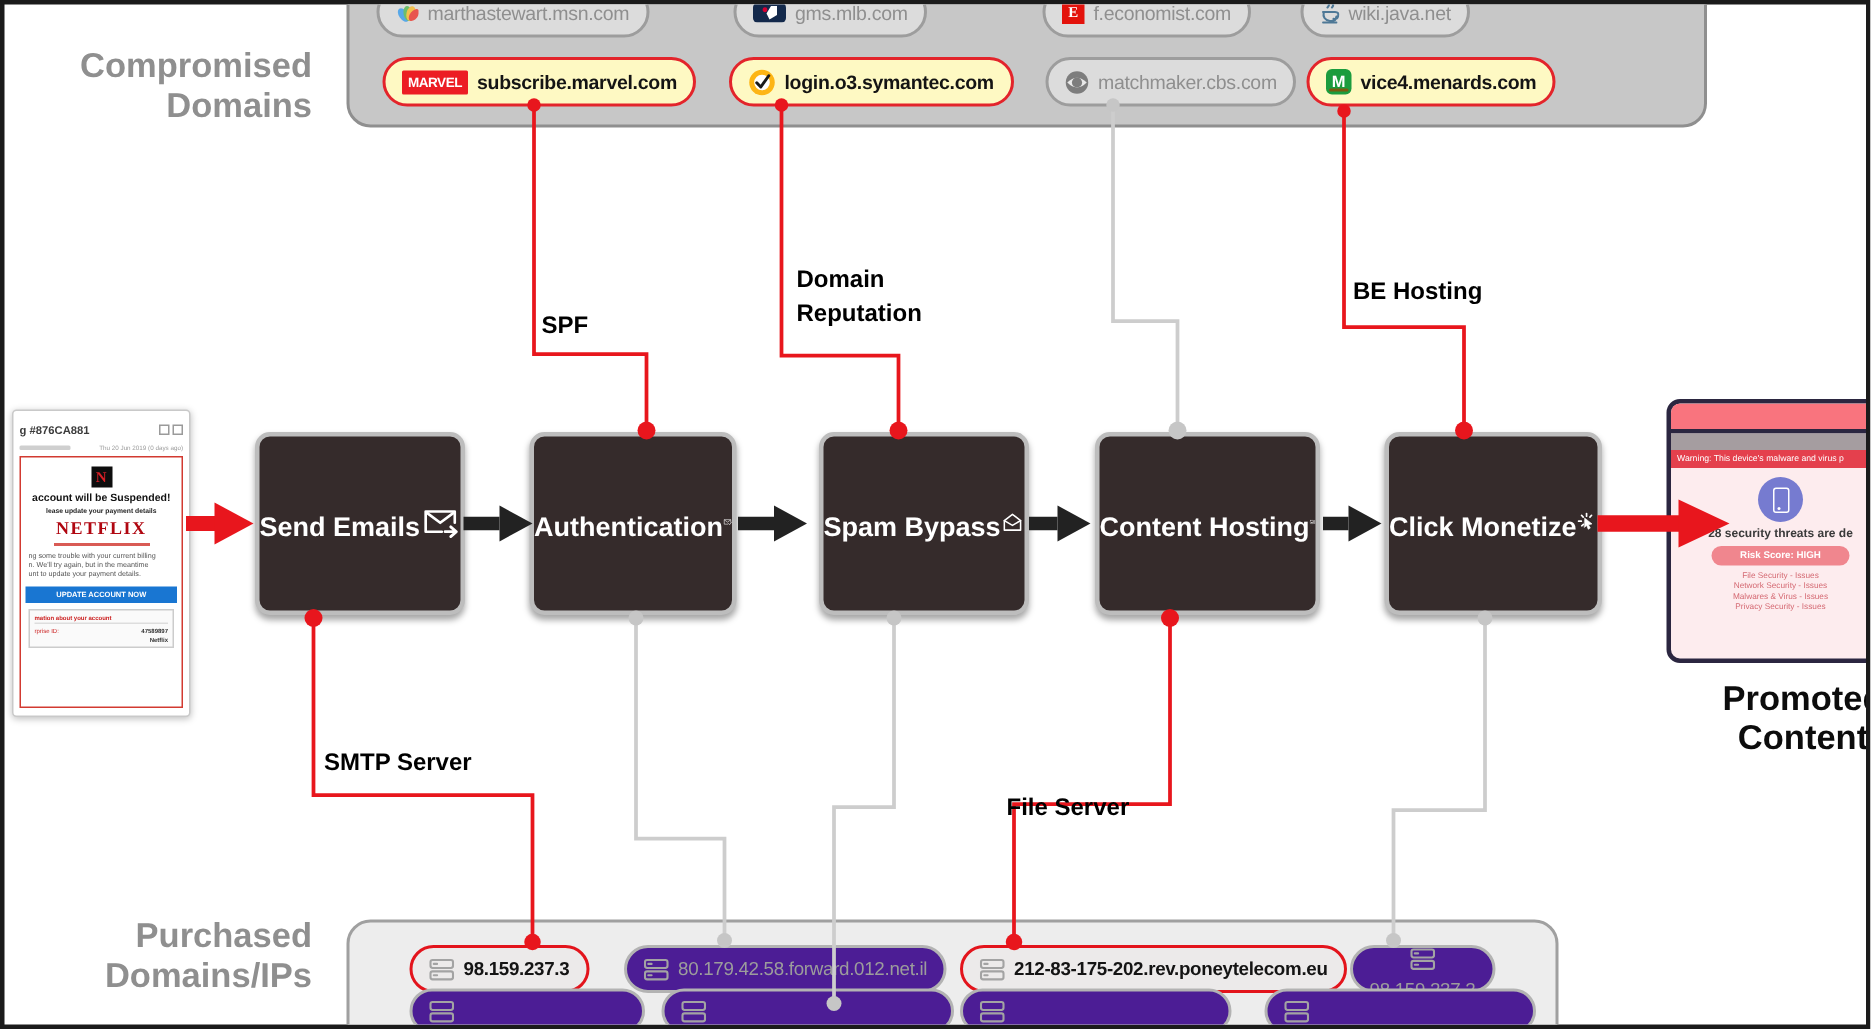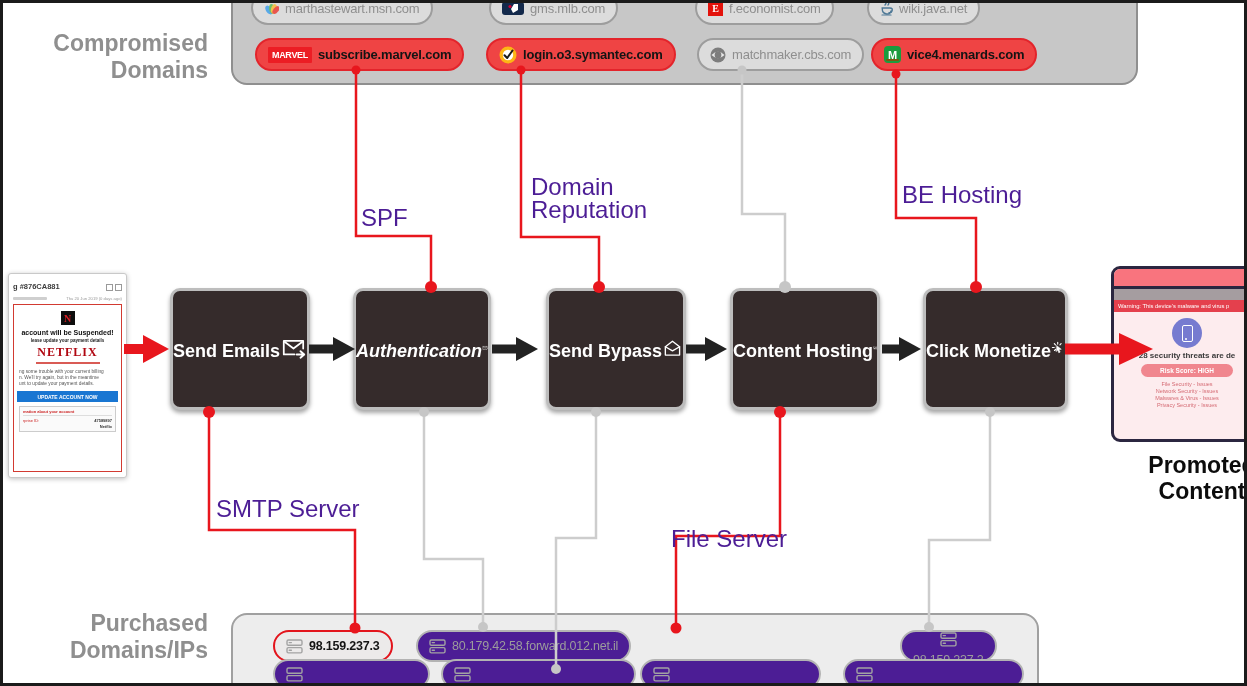--- a/index.html
+++ b/index.html
@@ -14,21 +14,21 @@
                 border:2px solid #a0a0a0;border-radius:16px;}
   
   .sec{position:absolute;width:190px;color:#8f8f8f;font-weight:700;font-size:23px;
        line-height:27px;text-align:right;z-index:11;}
   
   .chip{position:absolute;height:33px;display:flex;align-items:center;gap:6px;
         padding:0 11px;border-radius:17px;font-size:13px;white-space:nowrap;
         z-index:2;box-sizing:border-box;}
   .chip .lbl{letter-spacing:-0.2px;}
   .top-grey{background:#dcdcdc;border:2px solid #9d9d9d;color:#8f8f8f;font-weight:500;}
-  .top-red{background:#ef4444;border:2.5px solid #e3242b;color:#141414;font-weight:600;}
+  .top-red{background:#fef9c3;border:2.5px solid #e3242b;color:#141414;font-weight:600;}
   .bot-grey{background:#4c1d95;border:2px solid #b3b3b3;color:#9c9c9c;font-weight:500;font-size:12.5px;}
   .bot-red{background:#eceaea;border:2.5px solid #e3141c;color:#141414;font-weight:600;font-size:12.5px;}
   .cut-top{top:-12px;height:34px;}
   .ic{display:inline-flex;align-items:center;justify-content:center;}
   .marvel-badge{width:44px;height:16px;background:#ec1d24;color:#fff;font-weight:800;
                 font-size:9px;letter-spacing:-0.3px;display:flex;align-items:center;
                 justify-content:center;border-radius:1px;}
   .menards-badge{width:17px;height:17px;background:#1b9c3e;border-radius:4px;color:#fff;
                  font-weight:800;font-size:11px;display:flex;align-items:center;
                  justify-content:center;position:relative;}
@@ -37,21 +37,21 @@
   .econ-badge{width:15px;height:15px;background:#e3120b;color:#fff;font-size:10px;
               font-family:"Liberation Serif",serif;font-weight:700;display:flex;
               align-items:center;justify-content:center;}
   
   .pbox{position:absolute;top:285px;height:122px;background:#352b2b;border:3px solid #bdbdbd;
         border-radius:10px;box-shadow:0 3px 4px rgba(0,0,0,.35);z-index:3;display:flex;
         align-items:center;box-sizing:border-box;}
   .pbox .ptitle{color:#fff;font-weight:700;font-size:18px;margin-top:4px;white-space:nowrap;}
   .pbox svg{margin-top:-2px;}
   
-  .anno{position:absolute;color:#4c1d95;font-weight:400;font-size:24px;line-height:23px;
+  .anno{position:absolute;color:#000000;font-weight:700;font-size:16px;line-height:23px;
         z-index:11;white-space:pre-line;}
   
   .overlay{position:absolute;left:0;top:0;z-index:10;pointer-events:none;}
   
   .email-card{position:absolute;left:5px;top:226px;width:119px;height:205px;background:#fff;
               border:1px solid #c9c9c9;border-radius:3px;box-shadow:0 1px 5px rgba(0,0,0,.25);
               z-index:2;box-sizing:border-box;overflow:hidden;margin-top:44px;}
   .em-subject{display:flex;justify-content:space-between;align-items:center;padding:3px 4px 1px 4px;}
   .em-subject .t{font-size:7.5px;color:#3c3c3c;font-weight:600;}
   .mini-ic{width:5px;height:5px;border:1px solid #9a9a9a;display:inline-block;margin-left:2px;}
@@ -177,30 +177,30 @@
   </div>
 
   <div class="pbox" style="left:167px;width:140px;">
     <div class="ptitle">Send Emails</div>
     <svg width="72" height="78" viewBox="0 0 100 100" fill="none" stroke="#fff" stroke-width="6.5" stroke-linecap="round" stroke-linejoin="round">
       <path d="M86 52 V24 H14 V74 H54"></path>
       <path d="M18 28 L50 52 L82 28"></path>
       <path d="M62 74 H88 M76 62 L90 74 L76 86" stroke-width="7"></path>
     </svg>
   </div>
-  <div class="pbox" style="left:350px;width:138px;font-style:italic;">
+  <div class="pbox" style="left:350px;width:138px;">
     <div class="ptitle">Authentication</div>
     <svg width="72" height="78" viewBox="0 0 100 100" fill="none" stroke="#fff" stroke-width="6.5" stroke-linecap="round" stroke-linejoin="round">
       <path d="M86 50 V24 H14 V74 H54"></path>
       <path d="M18 28 L50 52 L82 28"></path>
       <path d="M62 66 L74 80 L94 52" stroke-width="7"></path>
     </svg>
   </div>
   <div class="pbox" style="left:543px;width:140px;">
-    <div class="ptitle">Send Bypass</div>
+    <div class="ptitle">Spam Bypass</div>
     <svg width="72" height="78" viewBox="0 0 100 100" fill="none" stroke="#fff" stroke-width="6.5" stroke-linecap="round" stroke-linejoin="round">
       <path d="M16 44 L50 18 L84 44 V84 H16 Z"></path>
       <path d="M16 44 L50 64 L84 44"></path>
     </svg>
   </div>
   <div class="pbox" style="left:920px;width:145px;">
     <div class="ptitle">Click Monetize</div>
     <svg width="72" height="78" viewBox="0 0 100 100" fill="none" stroke="#fff" stroke-width="8" stroke-linecap="round" stroke-linejoin="round">
       <path d="M48 10 V22"></path>
       <path d="M72 18 L64 27"></path>
@@ -238,20 +238,30 @@
   </div>
   <div class="chip bot-grey" style="left:413px;top:627px;height:32px;">
     <span class="ic srv">
       <svg width="17" height="15" viewBox="0 0 17 15" fill="none" stroke="#a3a3a3" stroke-width="1.4">
           <rect x="1" y="1" width="15" height="5.3" rx="1.4"></rect>
           <rect x="1" y="8.6" width="15" height="5.3" rx="1.4"></rect>
           <path d="M3.2 3.6 h2.2 M3.2 11.2 h2.2" stroke-linecap="round"></path>
         </svg>
     </span>
     <span class="lbl">80.179.42.58.forward.012.net.il</span>
+  </div>
+  <div class="chip bot-red" style="left:637px;top:627px;height:32px;">
+    <span class="ic srv">
+      <svg width="17" height="15" viewBox="0 0 17 15" fill="none" stroke="#a3a3a3" stroke-width="1.4">
+          <rect x="1" y="1" width="15" height="5.3" rx="1.4"></rect>
+          <rect x="1" y="8.6" width="15" height="5.3" rx="1.4"></rect>
+          <path d="M3.2 3.6 h2.2 M3.2 11.2 h2.2" stroke-linecap="round"></path>
+        </svg>
+    </span>
+    <span class="lbl">212-83-175-202.rev.poneytelecom.eu</span>
   </div>
   <div class="chip bot-grey" style="left:897px;top:627px;height:32px;flex-direction:column;">
     <span class="ic srv">
       <svg width="17" height="15" viewBox="0 0 17 15" fill="none" stroke="#a3a3a3" stroke-width="1.4">
           <rect x="1" y="1" width="15" height="5.3" rx="1.4"></rect>
           <rect x="1" y="8.6" width="15" height="5.3" rx="1.4"></rect>
           <path d="M3.2 3.6 h2.2 M3.2 11.2 h2.2" stroke-linecap="round"></path>
         </svg>
     </span>
     <span class="lbl">98.159.237.2</span>

